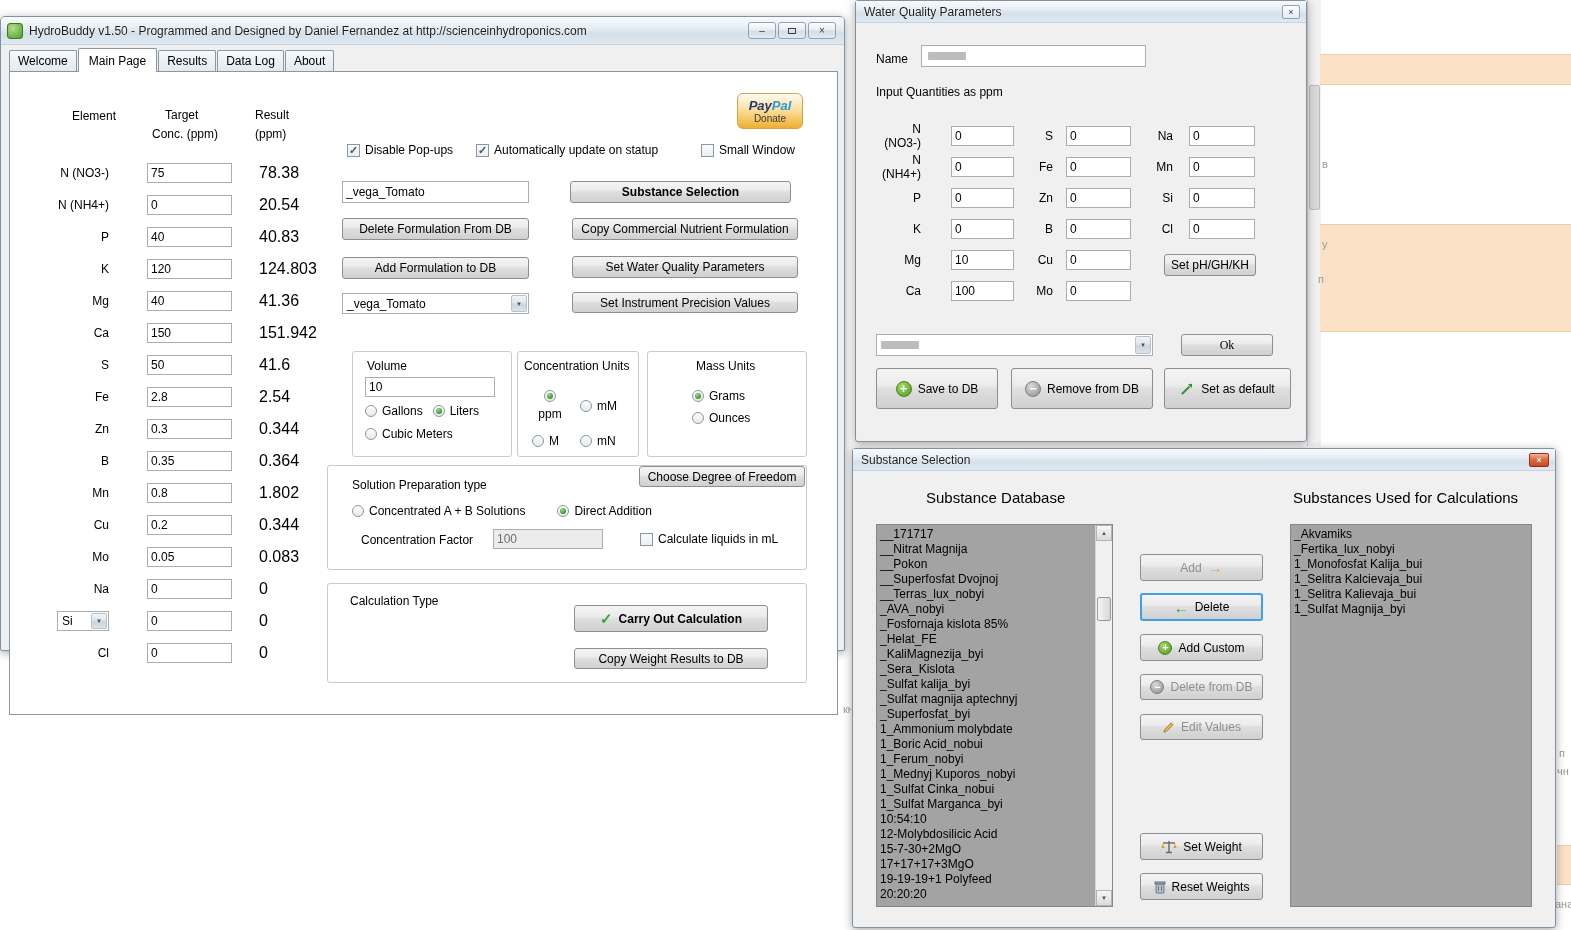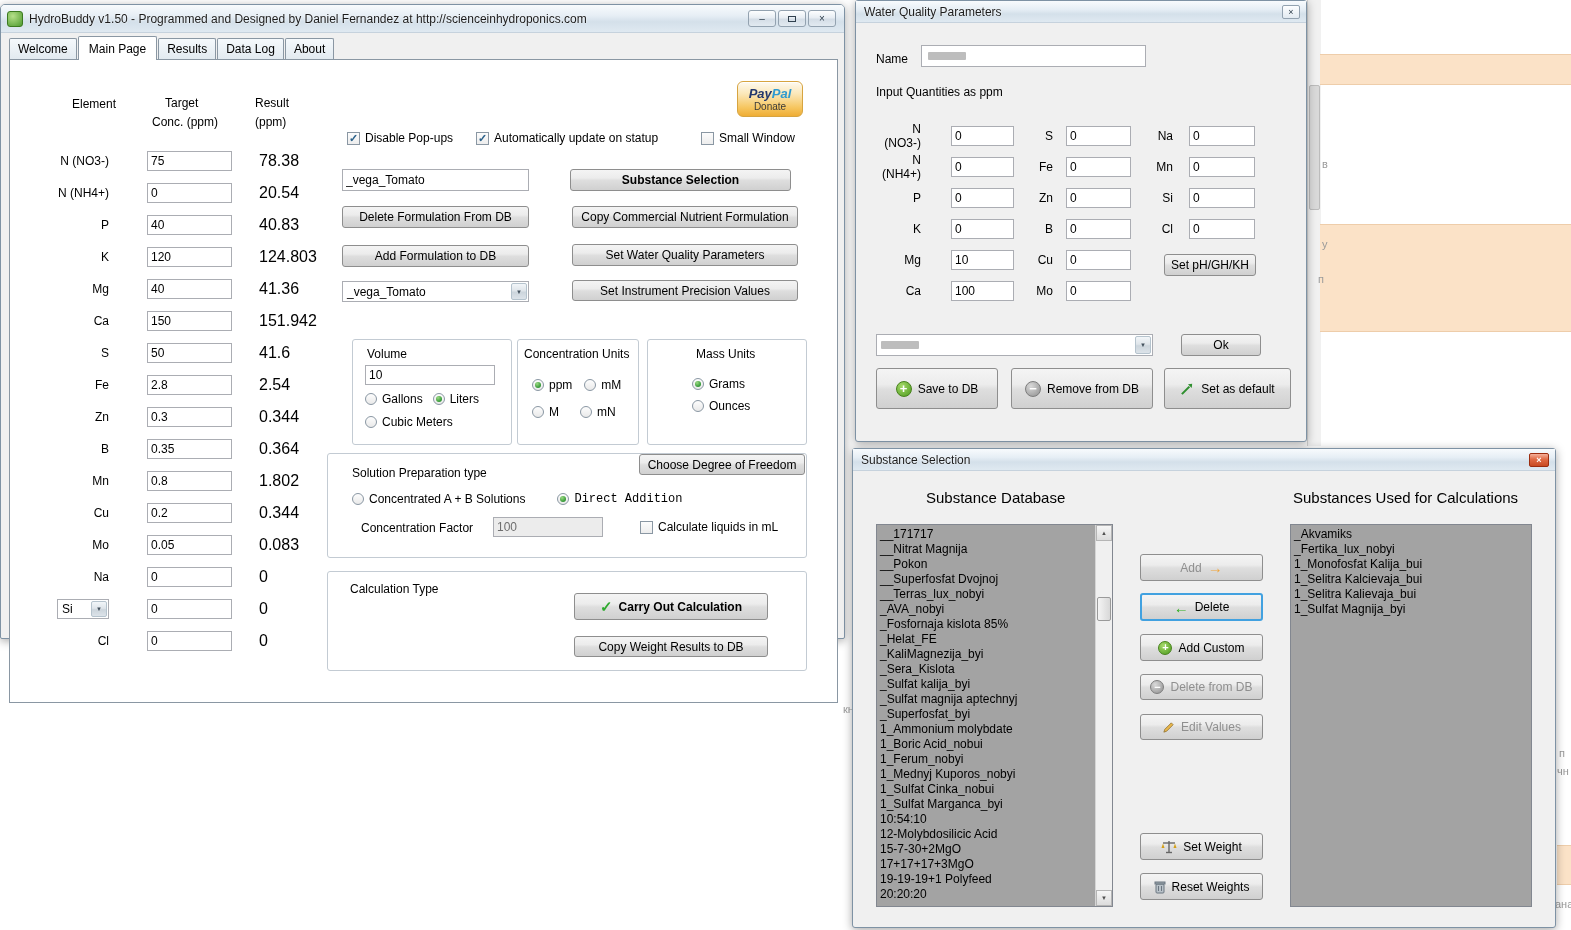--- a/index.html
+++ b/index.html
@@ -32,21 +32,21 @@
             display:flex; align-items:center; justify-content:center; font-size:10px; color:#30404e; }
   .maxbox { width:8px; height:6px; border:1px solid #30404e; display:inline-block; }
   .close-sm { position:absolute; right:6px; top:4px; width:18px; height:14px; border:1px solid #93a2b0;
               border-radius:2px; background:linear-gradient(#fdfeff,#e2eaf1);
               display:flex; align-items:center; justify-content:center; font-size:9px; color:#30404e; }
   .close-red { position:absolute; right:6px; top:4px; width:20px; height:14px; border:1px solid #9c2d0f;
                border-radius:2px; background:linear-gradient(#f5b09a,#e06a44 45%,#c84a22);
                display:flex; align-items:center; justify-content:center; font-size:9px; color:#fff; font-weight:bold; }
 
   
-  .main-window { left:0; top:4px; width:845px; height:635px; border-radius:5px 5px 2px 2px; z-index:4; }
+  .main-window { left:0; top:16px; width:845px; height:635px; border-radius:5px 5px 2px 2px; z-index:4; }
   .main-window .titlebar { border-radius:4px 4px 0 0; }
   .tabstrip { position:absolute; left:8px; top:31px; display:flex; align-items:flex-end; height:23px; z-index:3; }
   .tab { font-size:12px; padding:3px 8px; background:linear-gradient(#f5f9fc,#e2eaf0);
          border:1px solid #8a97a3; border-bottom:none; border-radius:2px 2px 0 0; margin-right:1px; }
   .tab.active { background:#fff; padding:5px 10px 4px; position:relative; top:1px; }
   .tabpage { position:absolute; left:8px; top:54px; width:829px; height:644px; background:#fff;
              border:1px solid #8a97a3; }
 
   .hdr { position:absolute; font-size:12px; }
 
@@ -363,21 +363,21 @@
             <span class="rdo"></span>
             <span>Cubic Meters</span>
           </span>
         </div>
     </div>
 
     <div class="groupbox" style="left:507px; top:279px; width:122px; height:106px;">
       <span class="group-title" style="left:6px; top:7px;">Concentration Units</span>
       <div class="radio-flow" style="left:14px; top:38px; width:104px;">
 
-          <span class="radio-item" style="margin-right:12px; margin-bottom:13px; min-width:36px;">
+          <span class="radio-item" style="margin-right:12px; margin-bottom:13px; min-width:36px;flex-direction:column;">
             <span class="rdo on"></span>
             <span>ppm</span>
           </span>
 
           <span class="radio-item" style="margin-right:12px; margin-bottom:13px; min-width:36px;">
             <span class="rdo"></span>
             <span>mM</span>
           </span>
 
           <span class="radio-item" style="margin-right:12px; margin-bottom:13px; min-width:36px;">
@@ -410,21 +410,21 @@
 
     <div class="groupbox" style="left:317px; top:393px; width:480px; height:105px;">
       <span class="group-title" style="left:24px; top:12px;">Solution Preparation type</span>
       <div class="radio-flow" style="left:24px; top:38px; width:440px;">
 
           <span class="radio-item" style="margin-right:32px;">
             <span class="rdo"></span>
             <span>Concentrated A + B Solutions</span>
           </span>
 
-          <span class="radio-item" style="margin-right:32px;font-family:Liberation Mono, monospace;">
+          <span class="radio-item" style="margin-right:32px;">
             <span class="rdo on"></span>
             <span>Direct Addition</span>
           </span>
         </div>
       <span class="group-title" style="left:33px; top:67px;">Concentration Factor</span>
       <input class="tbx disabled-tbx" style="position: absolute; left: 165px; top: 63px; width: 110px; height: 20px;" value="100">
       <span class="check-item" style="left:312px; top:66px;">
         <span class="cbx"></span>
         <span>Calculate liquids in mL</span>
       </span>
@@ -543,21 +543,21 @@
     </div>
 
   <span class="win7-btn" style="left:308px; top:253px; width:92px; height:22px;">Set pH/GH/KH</span>
 
   <span class="dd" style="left:20px; top:333px; width:277px; height:22px;">
     <span class="gray-blob"></span>
     <span class="dd-btn">
         <span class="dd-arrow">▼</span>
       </span>
   </span>
-  <span class="win7-btn" style="left:325px; top:333px; width:80px; height:22px;">Ok</span>
+  <span class="win7-btn" style="left:325px; top:333px; width:92px; height:22px;font-family:Liberation Serif, serif;">Ok</span>
 
   <span class="win7-btn" style="left:20px; top:367px; width:122px; height:41px;">
     <span class="circle-ic ic16 plus">+</span>
     <span>Save to DB</span>
   </span>
   <span class="win7-btn" style="left:155px; top:367px; width:142px; height:41px;">
     <span class="circle-ic ic16 minus">−</span>
     <span>Remove from  DB</span>
   </span>
   <span class="win7-btn" style="left:308px; top:367px; width:127px; height:41px;">

